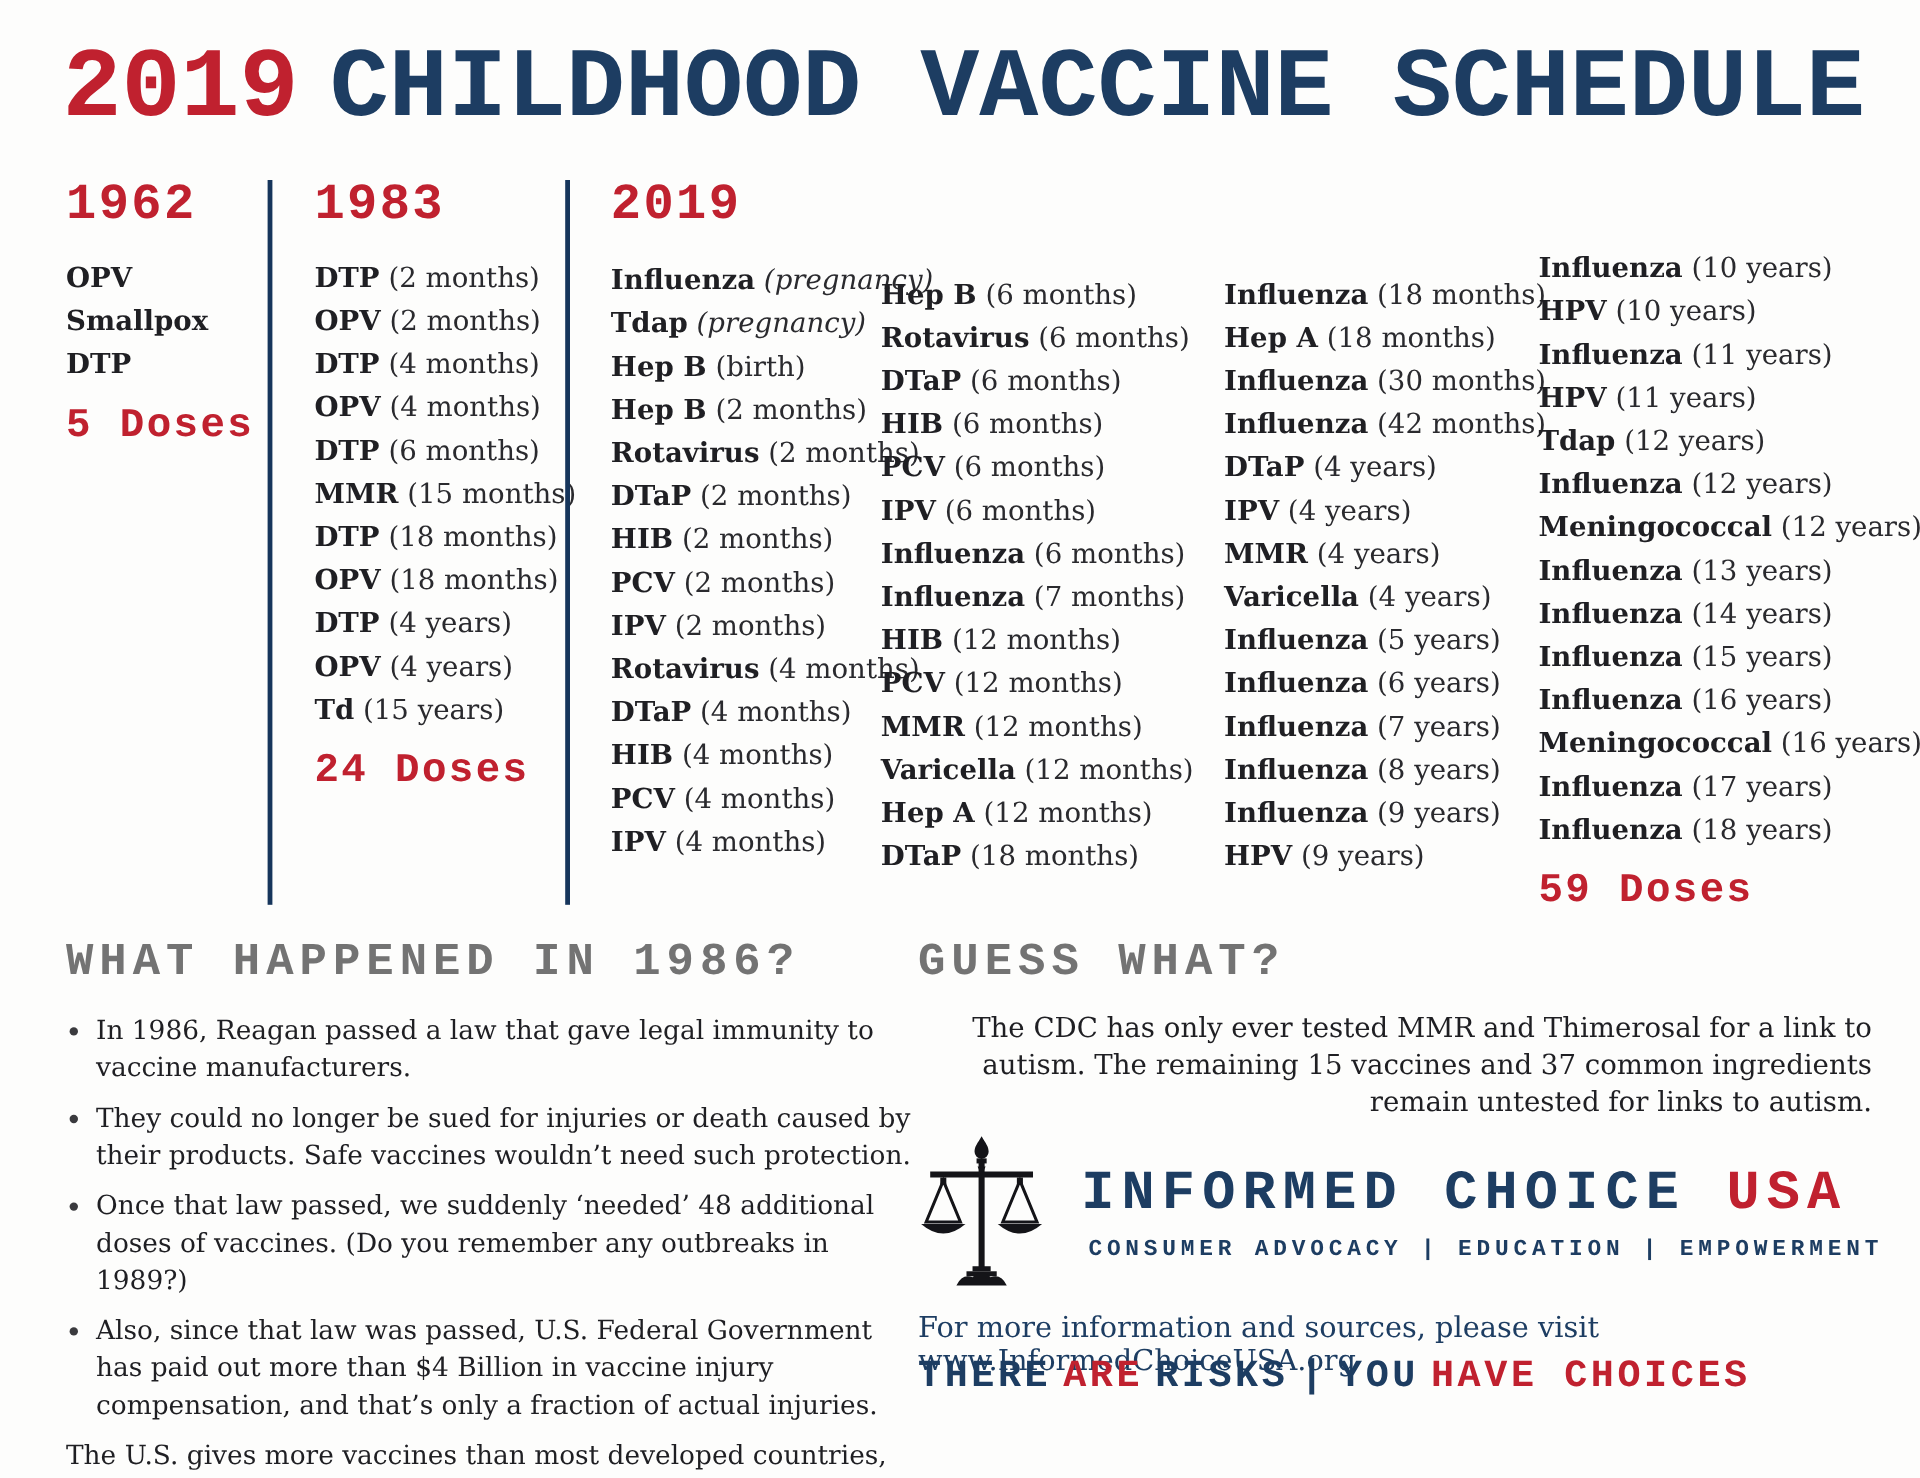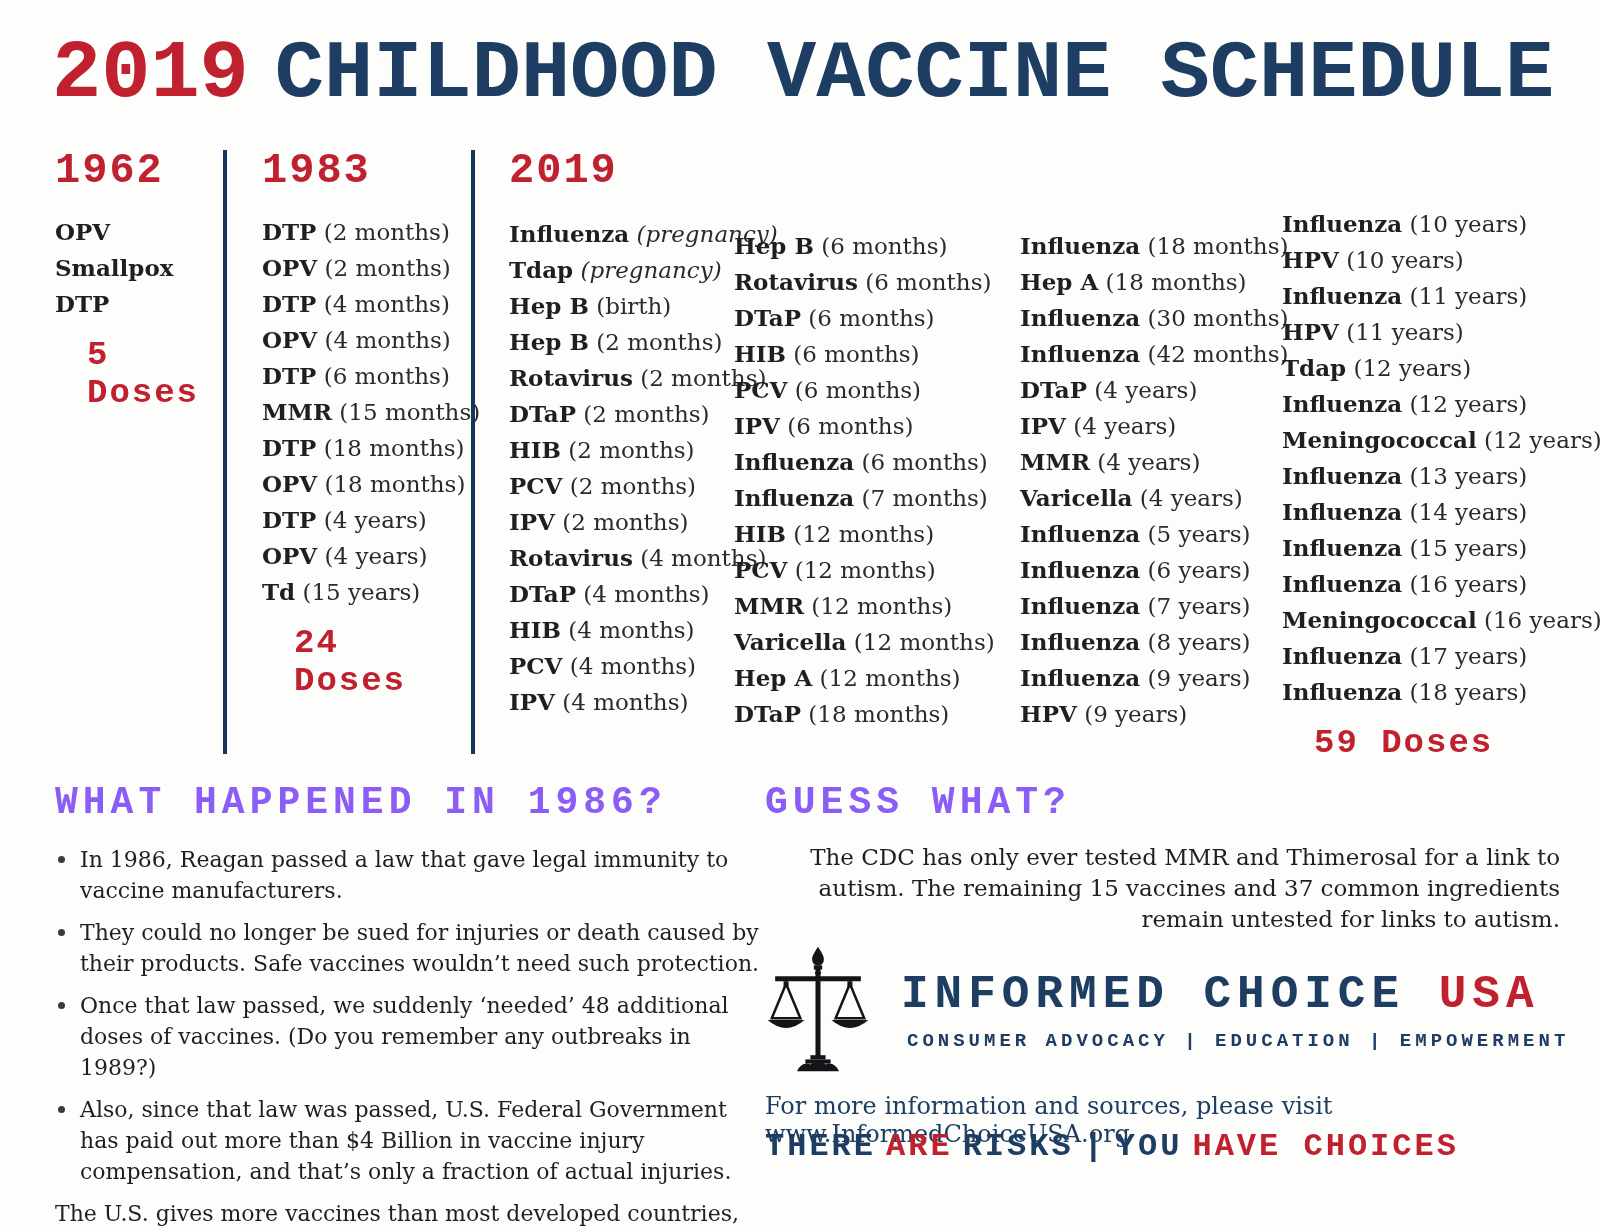--- a/index.html
+++ b/index.html
@@ -13,36 +13,36 @@
   .title-text{font-family:"Liberation Mono","DejaVu Sans Mono",monospace;font-weight:bold;font-size:82px;color:#1d3d62;line-height:1;letter-spacing:0px;}
 
   
   .col{position:absolute;}
   .year-head{font-family:"Liberation Mono","DejaVu Sans Mono",monospace;font-weight:bold;font-size:42px;color:#c0212f;line-height:1;letter-spacing:2px;}
   .vax-list{margin-top:22px;}
   .vax-item{font-size:23px;line-height:36px;white-space:nowrap;}
   .vax-item b{font-weight:bold;color:#1f1f23;}
   .vax-item span{color:#2a2a2e;}
   .vax-item span.em{font-style:italic;}
-  .doses{font-family:"Liberation Mono","DejaVu Sans Mono",monospace;font-weight:bold;font-size:34px;color:#c0212f;letter-spacing:2px;margin-top:14px;margin-left:32px;}
+  .doses{font-family:"Liberation Mono","DejaVu Sans Mono",monospace;font-weight:bold;font-size:34px;color:#c0212f;letter-spacing:2px;margin-top:14px;}
   .divider{position:absolute;width:4px;background:#16355b;}
 
   #col-1962{left:55px;top:150px;width:165px;}
   #divider-1{left:223px;top:150px;height:604px;}
   #col-1983{left:262px;top:150px;width:206px;}
   #divider-2{left:471px;top:150px;height:604px;}
   #head-2019{left:509px;top:150px;position:absolute;}
   #group-a{left:509px;top:194px;width:260px;}
   #group-b{left:734px;top:206px;width:248px;}
   #group-c{left:1020px;top:206px;width:258px;}
   #group-d{left:1282px;top:206px;width:285px;}
 
   
   #what-block{position:absolute;left:55px;top:782px;width:715px;}
-  .sec-head{font-family:"Liberation Mono","DejaVu Sans Mono",monospace;font-weight:bold;font-size:38px;color:#8b5cf6;letter-spacing:5px;line-height:1.1;white-space:nowrap;}
+  .sec-head{font-family:"Liberation Mono","DejaVu Sans Mono",monospace;font-weight:bold;font-size:38px;color:#737373;letter-spacing:5px;line-height:1.1;white-space:nowrap;}
   .bullets{margin-top:20px;}
   .bullet-item{display:flex;gap:15px;margin-bottom:11px;font-size:22px;line-height:31px;color:#1f1f23;}
   .bullet-item .dot{flex:none;width:7px;height:7px;border-radius:50%;background:#3a3a3e;margin-top:12px;margin-left:3px;}
 
   
   #guess-block{position:absolute;left:765px;top:782px;width:795px;}
   .guess-body{margin-top:18px;font-size:23px;line-height:31px;color:#1f1f23;text-align:right;}
 
   
   #logo-row{position:absolute;left:763px;top:946px;display:flex;gap:28px;align-items:flex-start;}

